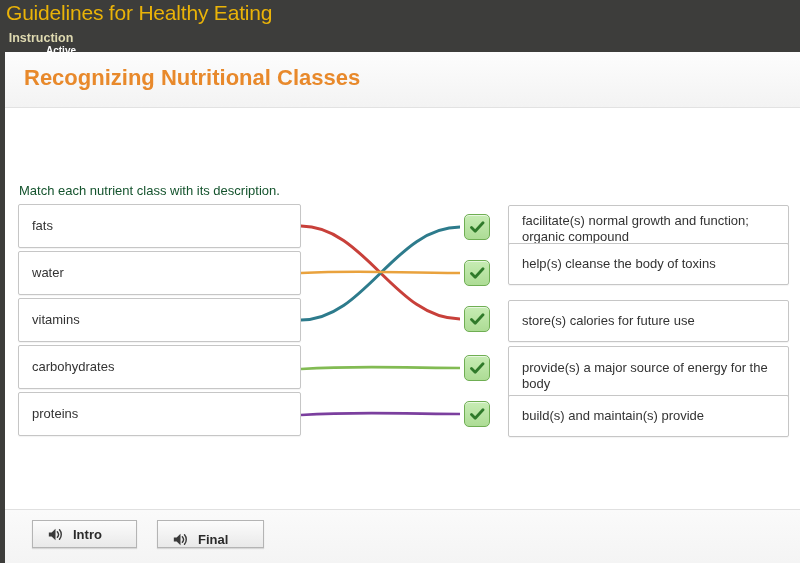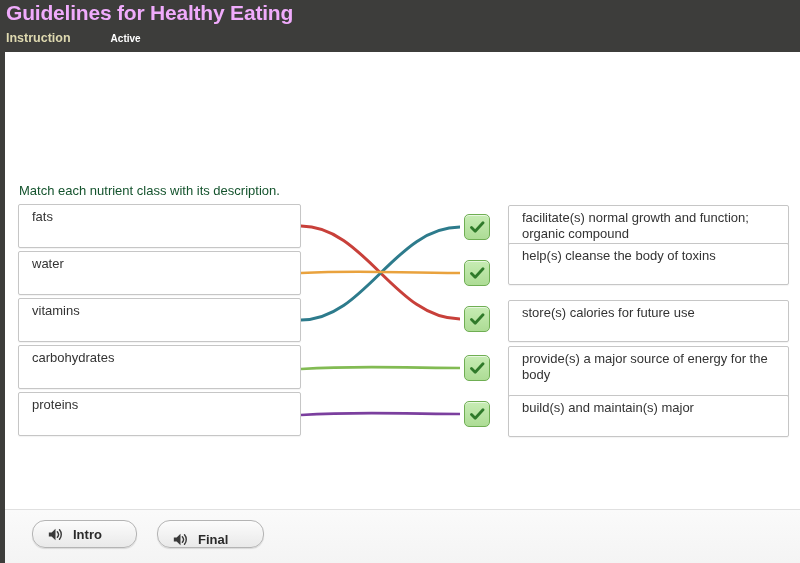--- a/index.html
+++ b/index.html
@@ -22,30 +22,31 @@
   .topbar {
     position: absolute;
     left: 0; top: 0;
     width: 800px; height: 52px;
     background: #3d3d3b;
   }
   .topbar-title {
     position: absolute;
     left: 6px; top: 1px;
     font-size: 21px;
-    font-weight: bold;
-    color: #f0abfc;
+    font-weight: normal;
+    color: #eab308;
     letter-spacing: -0.2px;
     white-space: nowrap;
   }
   .topbar-subnav {
     position: absolute;
     left: 6px; top: 31px;
     display: flex;
     align-items: center;
+    flex-direction: column;
   }
   .subnav-instruction {
     font-size: 12.5px;
     font-weight: bold;
     color: #ded9b0;
     white-space: nowrap;
   }
   .subnav-active {
     font-size: 10px;
     font-weight: bold;
@@ -112,21 +113,22 @@
     width: 281px;
   }
 
   .match-box {
     position: absolute;
     background: #ffffff;
     border: 1px solid #c6c6c6;
     border-radius: 2px;
     box-shadow: 0 1px 1px rgba(0,0,0,0.05);
     display: flex;
-    padding: 4px 13px;
+    align-items: center;
+    padding: 12px 13px;
     font-size: 13px;
     color: #333333;
     line-height: 1.25;
   }
   .left-box  { left: 0; width: 283px; height: 44px; }
   .right-box { left: 0; width: 281px; height: 42px; }
 
   
   .badge {
     position: absolute;
@@ -180,21 +182,21 @@
     left: 5px; top: 510px;
     width: 795px; height: 53px;
     background: linear-gradient(to bottom, #fafafa 0%, #f4f4f4 100%);
   }
   .audio-btn {
     position: absolute;
     top: 10px;
     height: 28px;
     background: linear-gradient(to bottom, #fcfcfc 0%, #e9e9e9 100%);
     border: 1px solid #b4b4b4;
-    border-radius: 13px;
+    border-radius: 0;
     box-shadow: 0 1px 1px rgba(0,0,0,0.12);
     display: flex;
     align-items: center;
     padding: 0 14px;
     cursor: pointer;
   }
   #btn-intro { left: 27px; width: 105px; }
   #btn-final { left: 152px; width: 107px; align-items: flex-end; }
   .audio-btn .spk { width: 17px; height: 15px; flex: 0 0 auto; }
   .audio-btn .lbl {
@@ -214,20 +216,23 @@
     <div class="topbar-subnav">
       <span class="subnav-instruction">Instruction</span>
       <span class="subnav-active">Active</span>
     </div>
   </div>
 
   <div class="left-rail"></div>
 
   <div class="panel">
 
+    <div class="title-band">
+      <div class="page-title">Recognizing Nutritional Classes</div>
+    </div>
 
     <div class="prompt">Match each nutrient class with its description.</div>
 
     <div class="match-area">
 
       <svg class="connectors" viewBox="0 0 795 240" width="795" height="240">
 
         <path fill="none" stroke="#c8403a" stroke-width="3" d="M296,29 C 360,29 390,122 455,122"></path>
 
         <path fill="none" stroke="#2d7b8c" stroke-width="3" d="M296,123 C 360,123 390,30 455,30"></path>
@@ -292,21 +297,21 @@
         <div class="match-box right-box" style="top:46px">
             <span>help(s) cleanse the body of toxins</span>
           </div>
         <div class="match-box right-box" style="top:103px">
             <span>store(s) calories for future use</span>
           </div>
         <div class="match-box right-box" style="top:149px; height:60px">
             <span>provide(s) a major source of energy for the body</span>
           </div>
         <div class="match-box right-box" style="top:198px">
-            <span>build(s) and maintain(s) major</span>
+            <span>build(s) and maintain(s) provide</span>
           </div>
       </div>
     </div>
 
 
   </div>
 
   <div class="bottom-divider"></div>
   <div class="bottom-bar">
 

